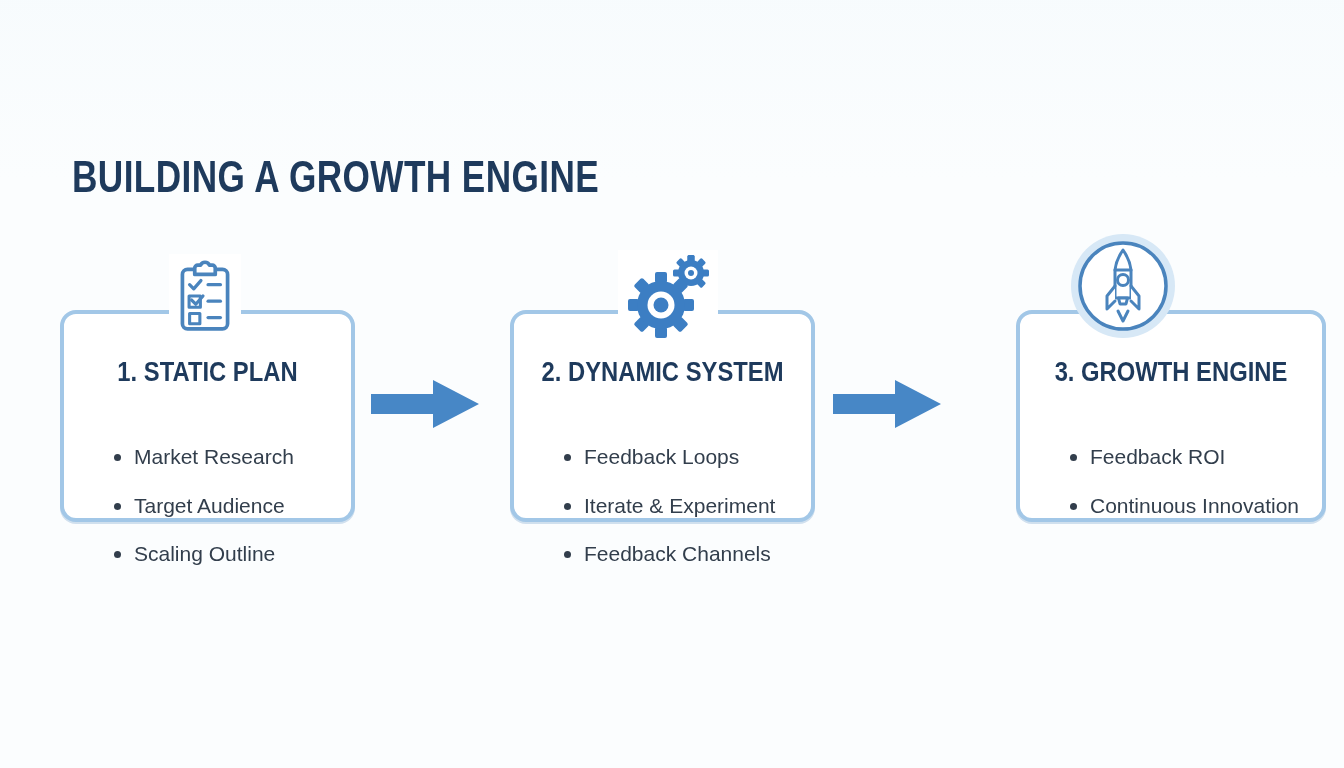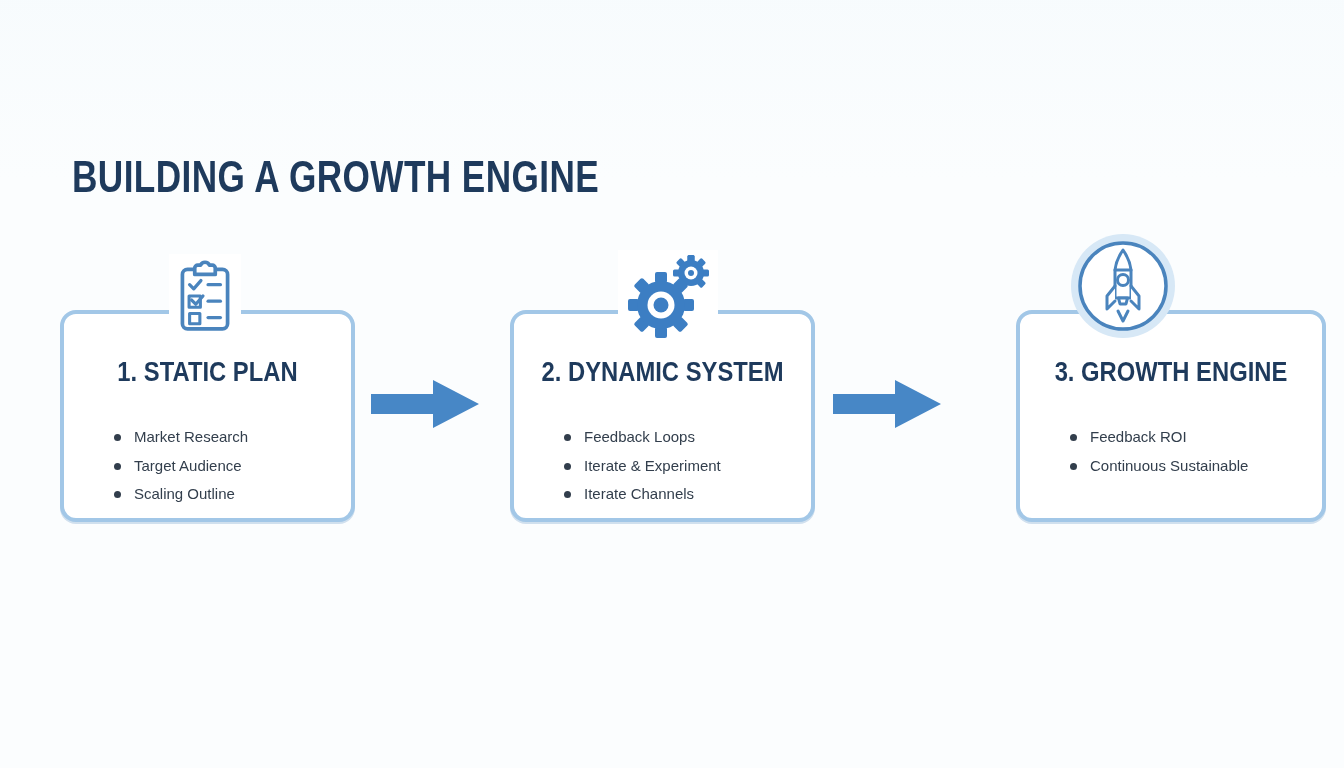--- a/index.html
+++ b/index.html
@@ -58,24 +58,25 @@
   .stage-bullets {
     position: absolute;
     top: 109px;
     left: 48px;
     right: 10px;
     list-style: none;
   }
   .stage-bullets li {
     position: relative;
     padding-left: 22px;
-    font-size: 15px;
+    font-size: 21px;
     line-height: 28.5px;
     color: var(--body-text, #323e4c);
     white-space: nowrap;
+    margin-top: 20px;
   }
   .stage-bullets li::before {
     content: "";
     position: absolute;
     left: 2px;
     top: 11px;
     width: 7px;
     height: 7px;
     border-radius: 50%;
     background: var(--body-text, #323e4c);
@@ -134,21 +135,21 @@
 
   <svg class="arrow a0" viewBox="0 0 110 52">
     <polygon points="0,16 62,16 62,2 108,26 62,50 62,36 0,36" fill="#4787c6"></polygon>
   </svg>
 
   <div class="stage-box s1">
     <h2 class="stage-heading">2. DYNAMIC SYSTEM</h2>
     <ul class="stage-bullets">
       <li>Feedback Loops</li>
       <li>Iterate &amp; Experiment</li>
-      <li>Iterate Channels</li>
+      <li>Feedback Channels</li>
     </ul>
   </div>
   <div class="icon-badge badge-gears">
     <svg width="94" height="88" viewBox="0 0 90 88">
       <g fill="#3c7ec3">
 
         <g>
           <rect x="64.5" y="4" width="7" height="8" rx="1.5"></rect>
           <rect x="64.5" y="32" width="7" height="8" rx="1.5" transform="rotate(180 68 22)"></rect>
           <rect x="64.5" y="4" width="7" height="8" rx="1.5" transform="rotate(45 68 22)"></rect>
@@ -180,21 +181,21 @@
   </div>
 
   <svg class="arrow a1" viewBox="0 0 110 52">
     <polygon points="0,16 62,16 62,2 108,26 62,50 62,36 0,36" fill="#4787c6"></polygon>
   </svg>
 
   <div class="stage-box s2">
     <h2 class="stage-heading">3. GROWTH ENGINE</h2>
     <ul class="stage-bullets">
       <li>Feedback ROI</li>
-      <li>Continuous Sustainable</li>
+      <li>Continuous Innovation</li>
     </ul>
   </div>
   <div class="icon-badge badge-rocket">
     <svg width="104" height="104" viewBox="0 0 104 104" fill="none" stroke-linecap="round" stroke-linejoin="round">
       <circle cx="52" cy="52" r="52" fill="#d7e8f6"></circle>
       <circle cx="52" cy="52" r="43" fill="#ffffff" stroke="#4a84bd" stroke-width="3.5"></circle>
       <g stroke="#4a84bd" stroke-width="3">
         <path d="M52 16 Q59 26 60 36 L60 64 H44 L44 36 Q45 26 52 16 Z" fill="#ffffff"></path>
         <line x1="44" y1="36" x2="60" y2="36"></line>
         <circle cx="52" cy="46" r="5.5" fill="#ffffff"></circle>

